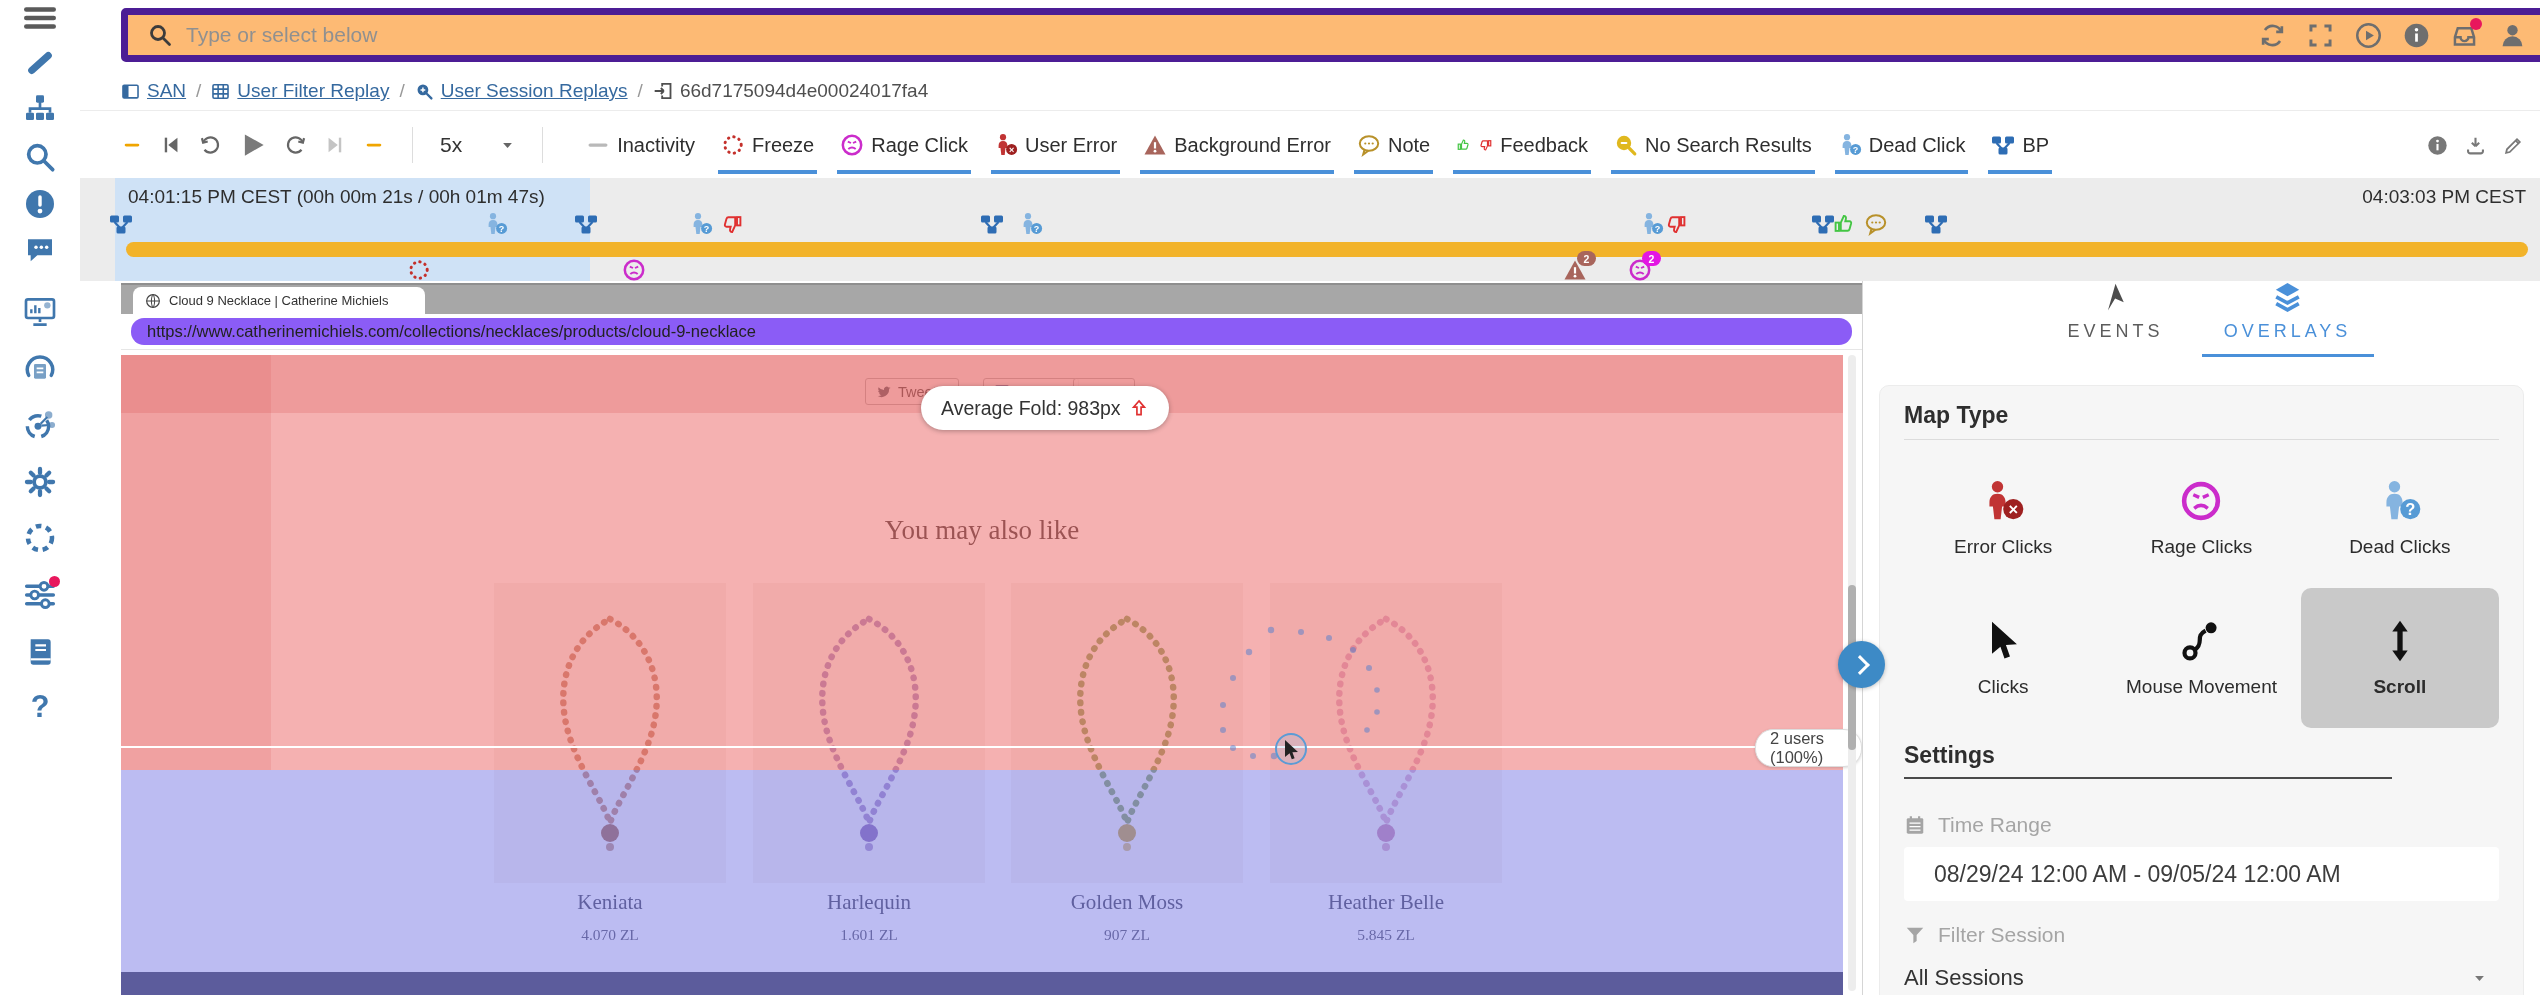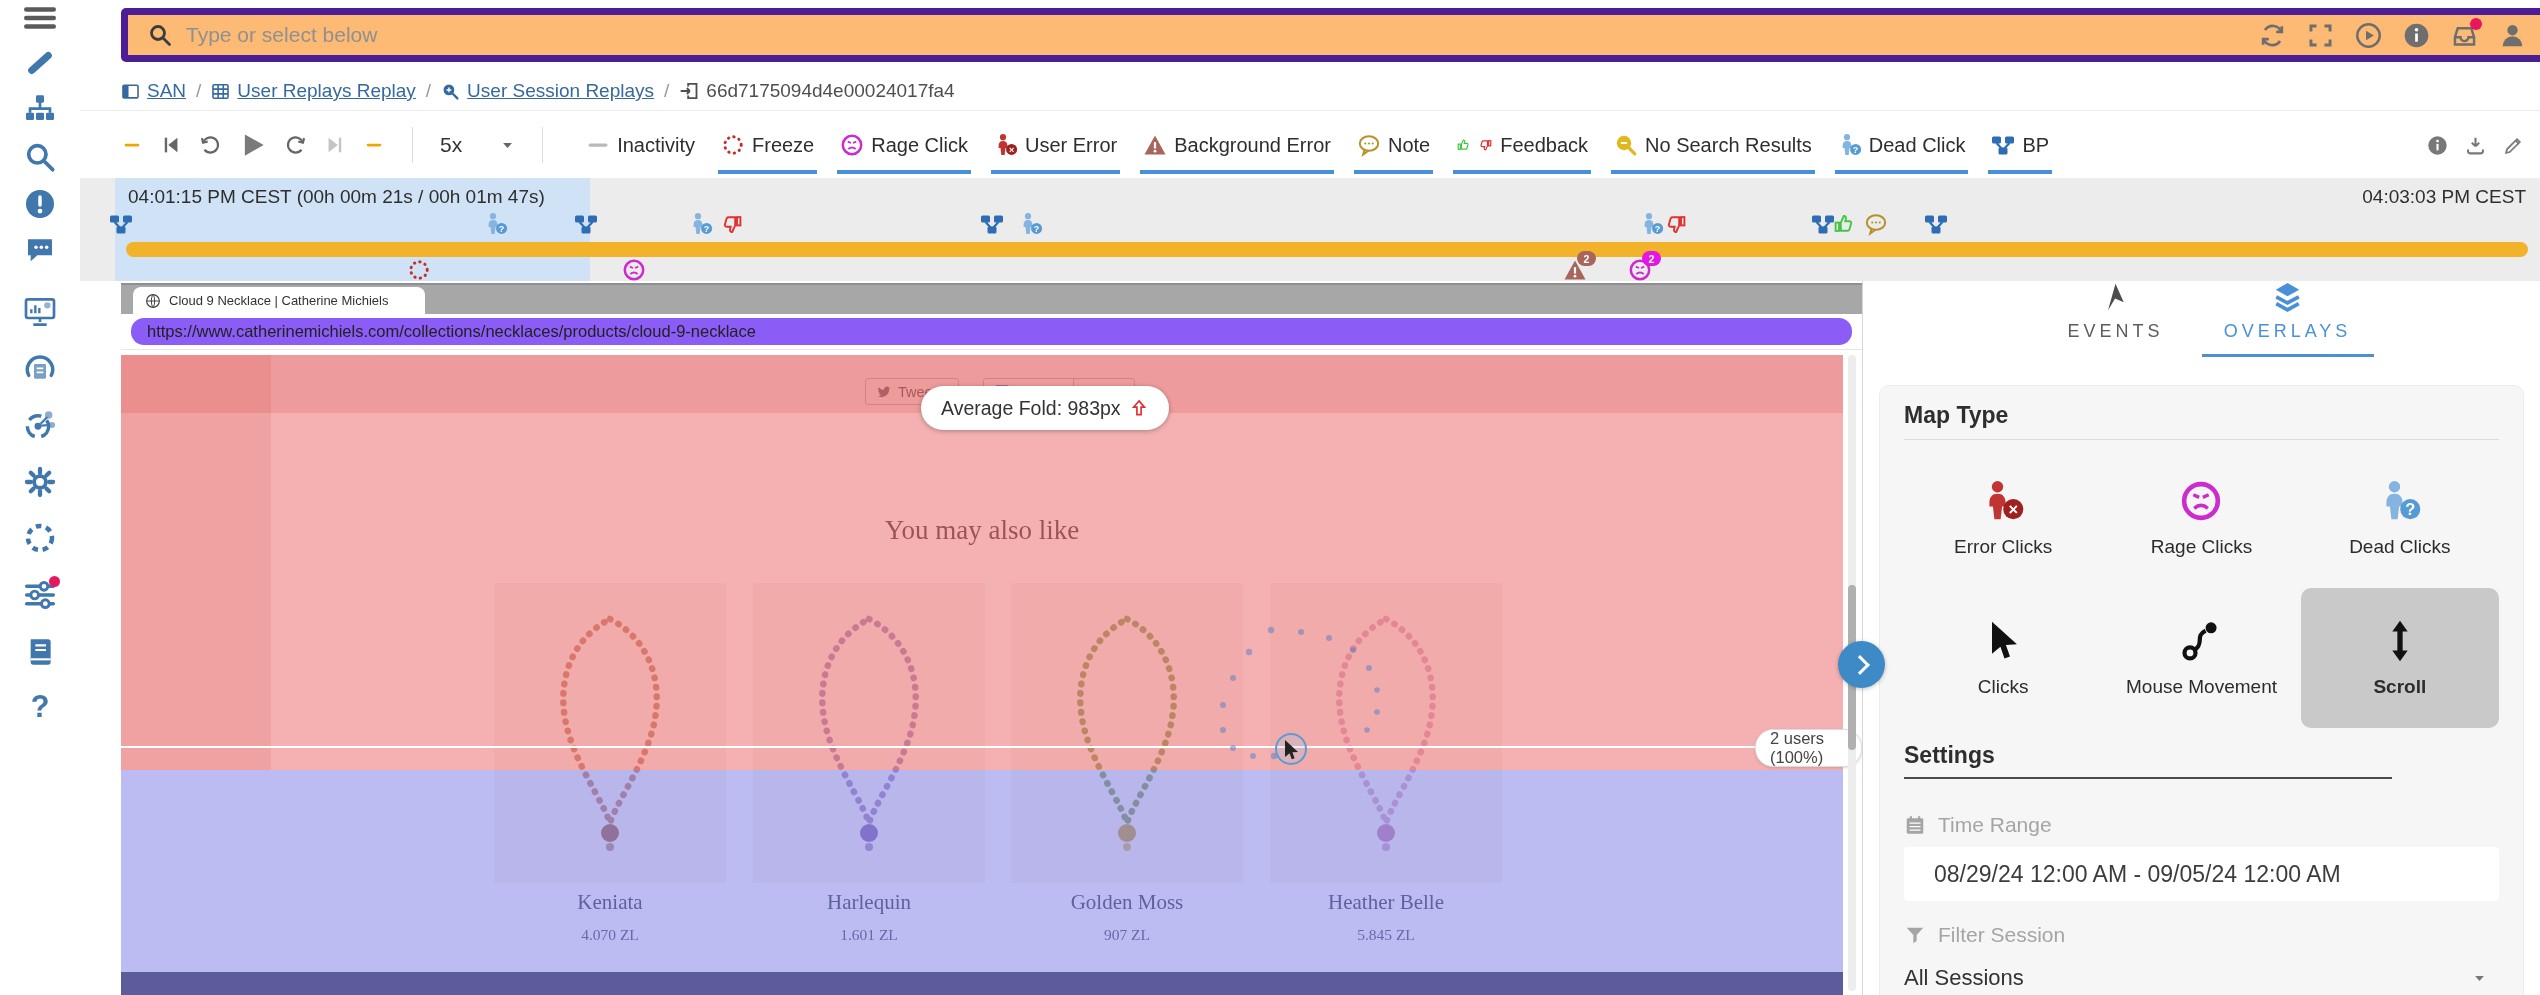--- a/index.html
+++ b/index.html
@@ -291,21 +291,21 @@
       <a>SAN</a>
     </span>
     <span class="crumb-sep">/</span>
     <span class="crumb">
       <span class="ic">
         <svg viewBox="0 0 24 24">
           <rect x="2.5" y="3.5" width="19" height="17" rx="1.5" fill="none" stroke="#35699f" stroke-width="2"></rect>
           <path d="M2.5 9h19M2.5 15h19M9 3.5v17M15.5 3.5v17" stroke="#35699f" stroke-width="2"></path>
         </svg>
       </span>
-      <a>User Replays Replay</a>
+      <a>User Filter Replay</a>
     </span>
     <span class="crumb-sep">/</span>
     <span class="crumb">
       <span class="ic">
         <svg viewBox="0 0 24 24">
           <circle cx="10" cy="10" r="6.8" fill="#35699f"></circle>
           <path d="M7 10h6M10 7v6" stroke="#fff" stroke-width="1.8"></path>
           <path d="M15.2 15.2l5.5 5.5" stroke="#35699f" stroke-width="3" stroke-linecap="round"></path>
         </svg>
       </span>

